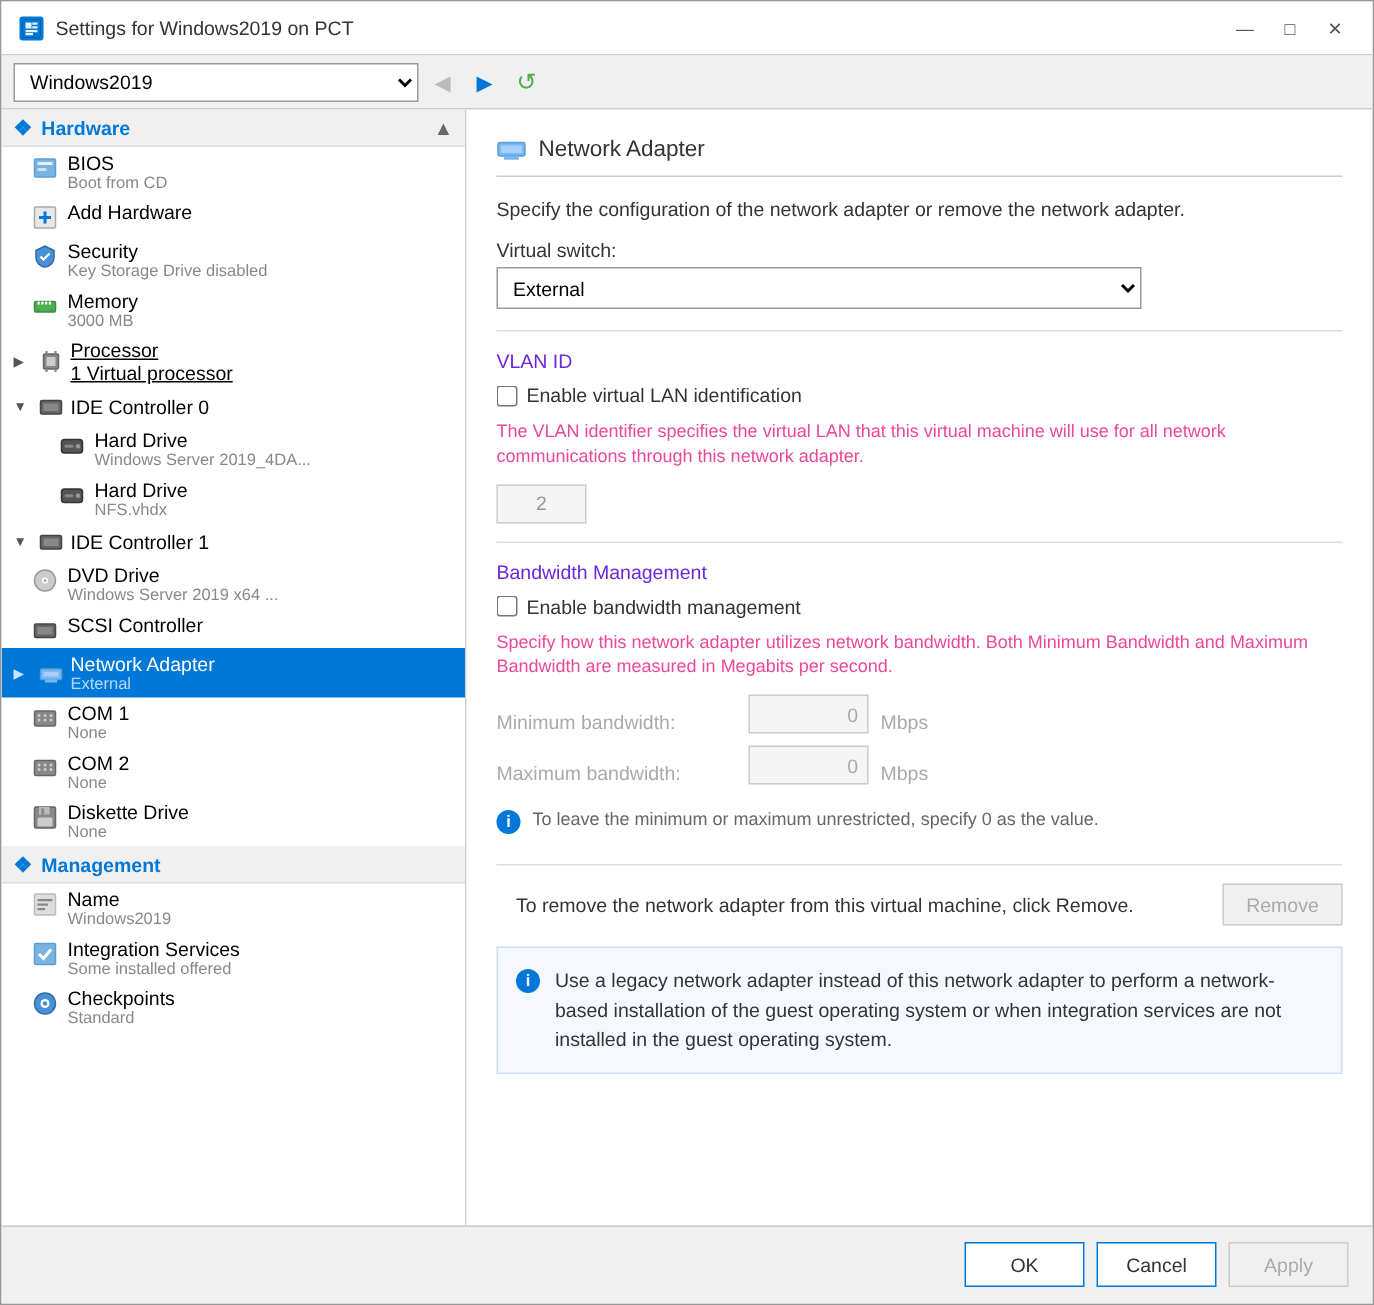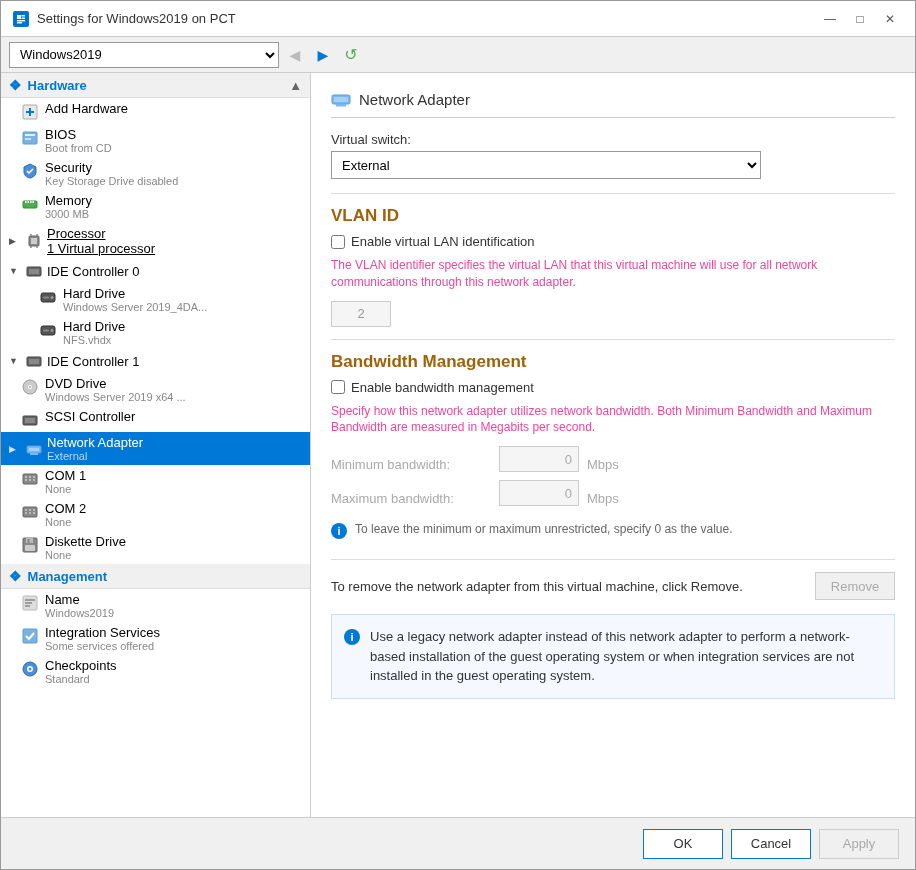--- a/index.html
+++ b/index.html
@@ -196,23 +196,23 @@
       cursor: pointer;
     }
 
     .section-divider {
       border: none;
       border-top: 1px solid #ddd;
       margin: 12px 0;
     }
 
     .section-title {
-      font-size: 17px;
-      font-weight: 700;
-      color: #a16207;
+      font-size: 13px;
+      font-weight: 400;
+      color: #6d28d9;
       margin-bottom: 8px;
     }
 
     .checkbox-row {
       display: flex;
       align-items: center;
       gap: 6px;
       margin-bottom: 8px;
     }
     .checkbox-row input[type="checkbox"] {
@@ -293,20 +293,21 @@
     .info-text {
       font-size: 12px;
       color: #666;
     }
 
     .remove-row {
       display: flex;
       align-items: center;
       justify-content: space-between;
       margin-bottom: 14px;
+      margin-left: 13px;
     }
     .remove-desc {
       font-size: 13px;
       color: #333;
     }
     .remove-btn {
       width: 80px;
       height: 28px;
       background: #f0f0f0;
       border: 1px solid #ccc;
@@ -332,21 +333,21 @@
 
     
     .bottom-bar {
       padding: 10px 16px;
       background: #f0f0f0;
       border-top: 1px solid #ccc;
       display: flex;
       justify-content: flex-end;
       gap: 8px;
       height: 52px;
-      align-items: center;
+      align-items: flex-start;
     }
     .btn {
       height: 30px;
       min-width: 80px;
       padding: 0 16px;
       border: 1px solid #0078d7;
       background: white;
       font-size: 13px;
       cursor: pointer;
       color: #333;
@@ -409,40 +410,40 @@
 
       <div class="sidebar-section-header">
         <span style="color:#0078d7; font-size:14px;">❖</span>
         <span>Hardware</span>
         <span style="margin-left:auto; cursor:pointer; color:#666;">▲</span>
       </div>
 
       <div class="sidebar-item">
         <div class="item-icon">
           <svg width="16" height="16" viewBox="0 0 16 16">
-              <rect x="1" y="1" width="14" height="14" rx="1" fill="#e8e8e8" stroke="#aaa"></rect>
-              <path d="M8 4v8M4 8h8" stroke="#0078d7" stroke-width="2"></path>
-            </svg>
-        </div>
-        <div class="item-text">
-          <div class="item-name">Add Hardware</div>
-        </div>
-      </div>
-
-      <div class="sidebar-item">
-        <div class="item-icon">
-          <svg width="16" height="16" viewBox="0 0 16 16">
               <rect x="1" y="2" width="14" height="12" rx="1" fill="#7ab3e0" stroke="#5a9fd4"></rect>
               <rect x="3" y="4" width="10" height="2" fill="white" opacity="0.8"></rect>
               <rect x="3" y="8" width="6" height="2" fill="white" opacity="0.6"></rect>
             </svg>
         </div>
         <div class="item-text">
           <div class="item-name">BIOS</div>
           <div class="item-sub">Boot from CD</div>
+        </div>
+      </div>
+
+      <div class="sidebar-item">
+        <div class="item-icon">
+          <svg width="16" height="16" viewBox="0 0 16 16">
+              <rect x="1" y="1" width="14" height="14" rx="1" fill="#e8e8e8" stroke="#aaa"></rect>
+              <path d="M8 4v8M4 8h8" stroke="#0078d7" stroke-width="2"></path>
+            </svg>
+        </div>
+        <div class="item-text">
+          <div class="item-name">Add Hardware</div>
         </div>
       </div>
 
       <div class="sidebar-item">
         <div class="item-icon">
           <svg width="16" height="16" viewBox="0 0 16 16">
               <path d="M8 1L2 4v5c0 3 2.5 5.5 6 6 3.5-.5 6-3 6-6V4L8 1z" fill="#4a90d9" stroke="#2d6da3"></path>
               <path d="M5 8l2 2 4-4" stroke="white" stroke-width="1.5" fill="none"></path>
             </svg>
         </div>
@@ -656,21 +657,21 @@
 
       <div class="sidebar-item">
         <div class="item-icon">
           <svg width="16" height="16" viewBox="0 0 16 16">
               <rect x="1" y="1" width="14" height="14" rx="1" fill="#7ab3e0" stroke="#5a9fd4"></rect>
               <path d="M4 8 L7 11 L12 5" stroke="white" stroke-width="2" fill="none"></path>
             </svg>
         </div>
         <div class="item-text">
           <div class="item-name">Integration Services</div>
-          <div class="item-sub">Some services offered</div>
+          <div class="item-sub">Some installed offered</div>
         </div>
       </div>
 
       <div class="sidebar-item">
         <div class="item-icon">
           <svg width="16" height="16" viewBox="0 0 16 16">
               <circle cx="8" cy="8" r="7" fill="#4a90d9" stroke="#2d6da3"></circle>
               <circle cx="8" cy="8" r="3" fill="white"></circle>
               <circle cx="8" cy="8" r="1.5" fill="#4a90d9"></circle>
             </svg>
@@ -689,20 +690,21 @@
           <svg width="20" height="20" viewBox="0 0 20 20">
             <rect x="1" y="6" width="18" height="9" rx="1.5" fill="#7ab8f5" stroke="#5a9fd4"></rect>
             <rect x="3" y="8" width="14" height="5" fill="#b8d8ff" opacity="0.7"></rect>
             <rect x="5" y="15" width="10" height="2.5" fill="#7ab8f5"></rect>
           </svg>
         </div>
         <span class="panel-title">Network Adapter</span>
       </div>
 
       
+      <p class="panel-desc">Specify the configuration of the network adapter or remove the network adapter.</p>
 
       
       <div class="field-group">
         <div class="field-label">Virtual switch:</div>
         <select class="field-select">
           <option value="External">External</option>
           <option value="Internal">Internal</option>
           <option value="Private">Private</option>
           <option value="Default Switch">Default Switch</option>
         </select>

